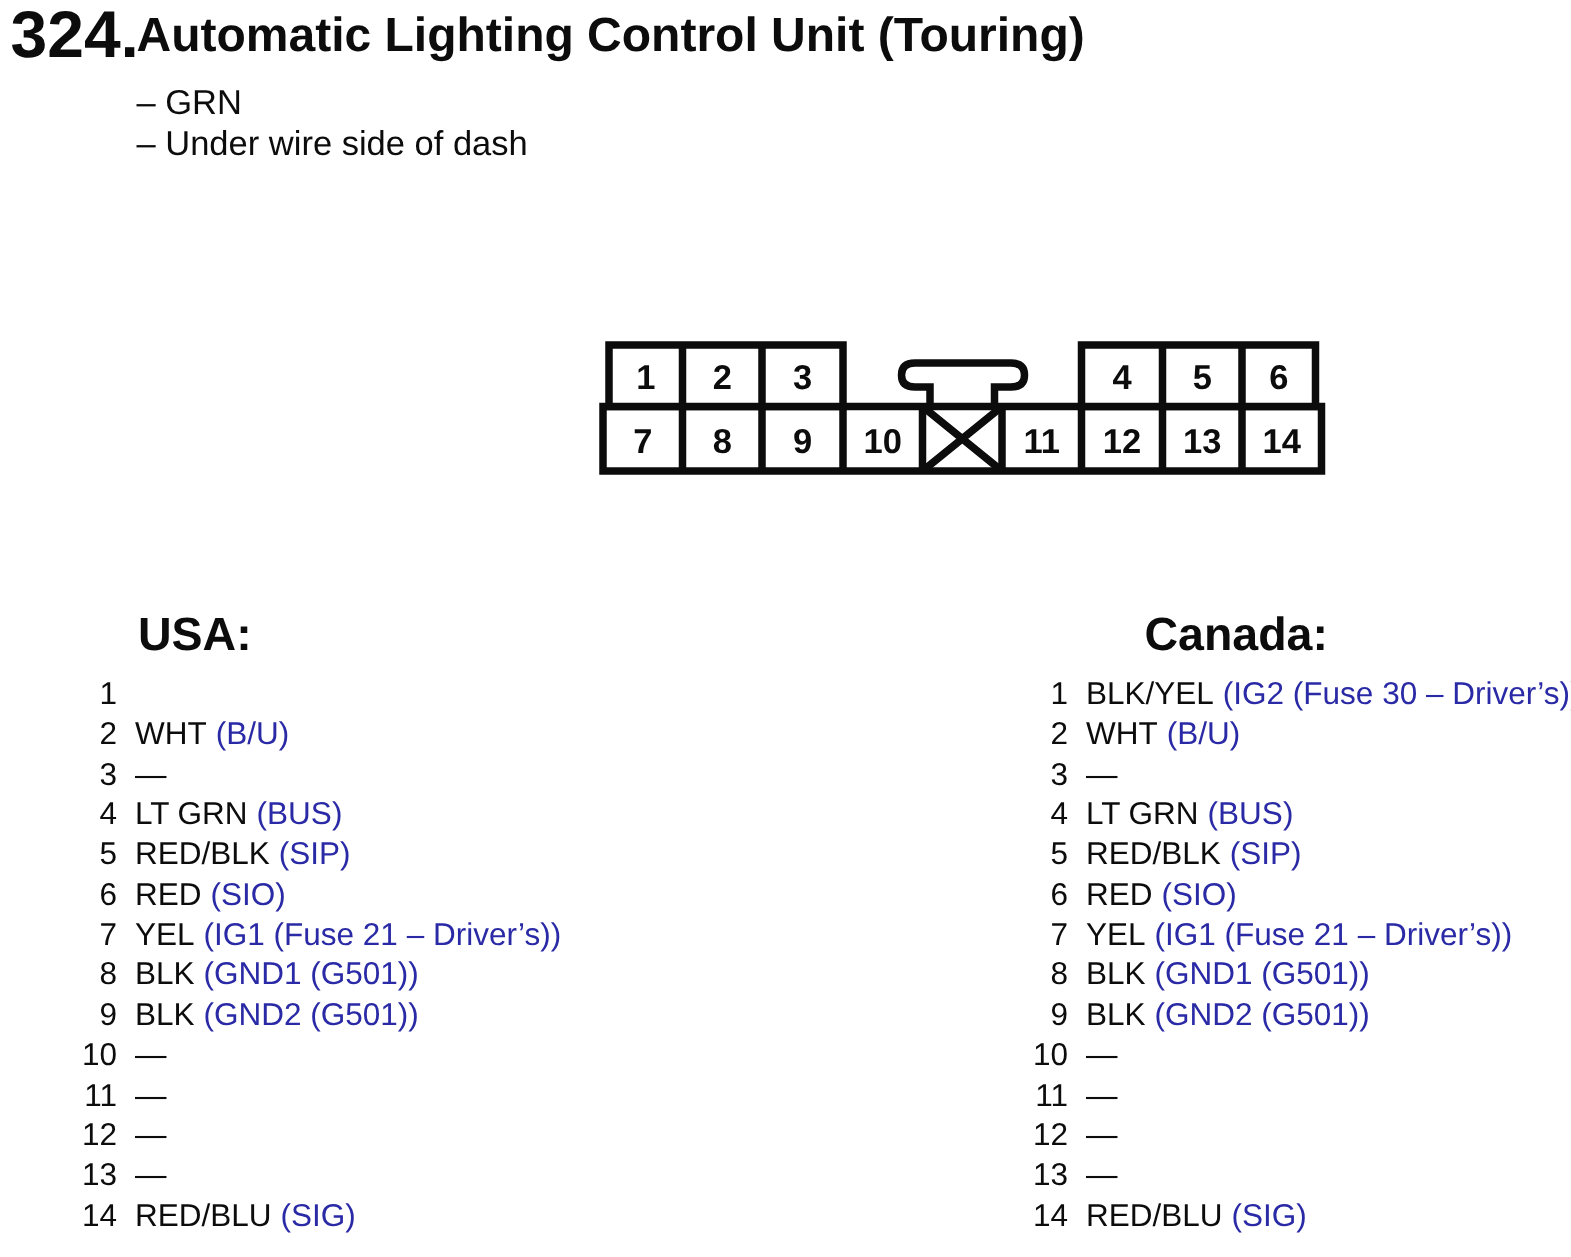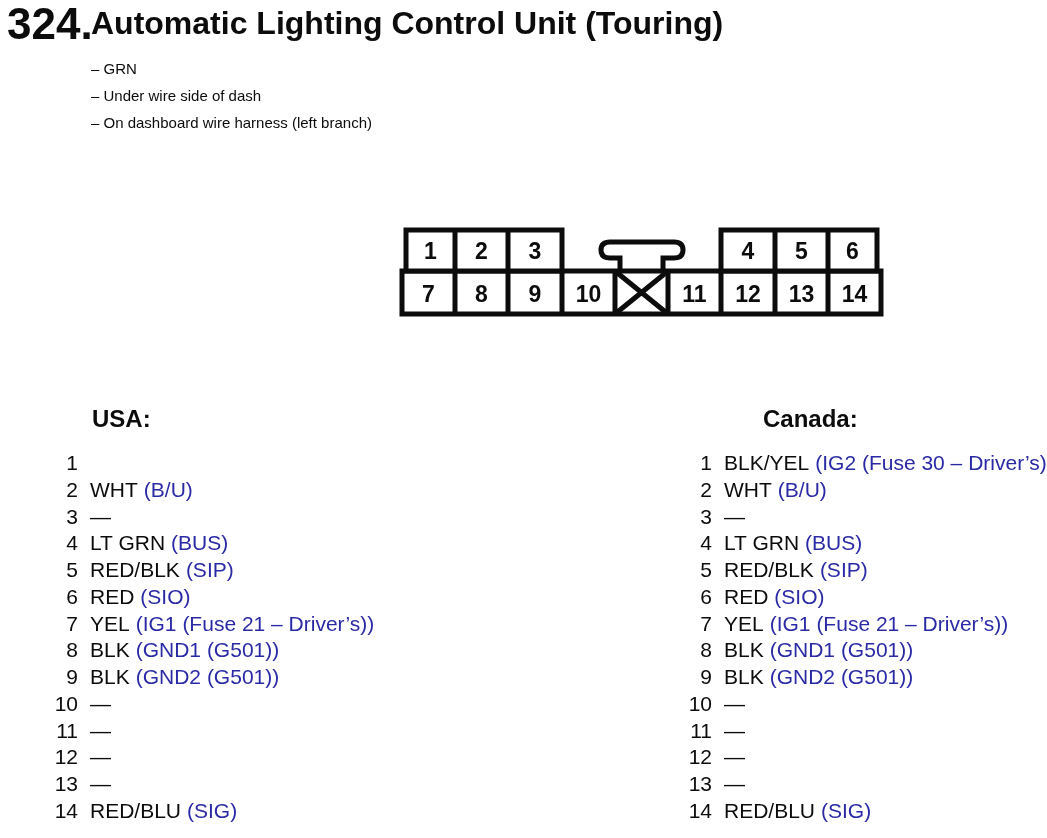--- a/index.html
+++ b/index.html
@@ -5,29 +5,29 @@
   :root { --ink:#0c0c0c; --blue:#2a2aa6; }
   * { margin:0; padding:0; box-sizing:border-box; }
   html,body { background:#ffffff; }
   body {
     width:1047px; height:838px; position:relative; overflow:hidden;
     font-family:"Liberation Sans", sans-serif; color:var(--ink);
   }
   .abs { position:absolute; }
   .sec-num   { left:7px;  top:6px;  font-size:44px; font-weight:bold; line-height:35px; }
   .page-title{ left:91px; top:6px;  font-size:32px; font-weight:bold; line-height:35px; white-space:nowrap; }
-  .notes     { left:91px; top:55px; font-size:15px; line-height:27px; }
+  .notes     { left:91px; top:55px; font-size:23px; line-height:27px; }
   .connector-svg { left:398px; top:225px; }
   .connector-svg .box  { fill:#ffffff; stroke:var(--ink); stroke-width:5; }
   .connector-svg .line { fill:none;    stroke:var(--ink); stroke-width:5; }
   .connector-svg .cellnum {
     font-family:"Liberation Sans", sans-serif; font-size:23px; font-weight:bold;
     fill:var(--ink); text-anchor:middle;
   }
-  .col-title { font-size:24px; font-weight:bold; }
+  .col-title { font-size:31px; font-weight:bold; }
   .usa-title    { left:92px;  top:405px; }
   .canada-title { left:763px; top:405px; }
   .pin-rows { top:450px; font-size:21px; line-height:26.75px; }
   .usa-rows    { left:52px; }
   .canada-rows { left:686px; }
   .pin-row  { display:flex; white-space:nowrap; }
   .pin-num  { display:inline-block; width:26px; text-align:right; }
   .pin-desc { margin-left:12px; }
   .signal   { color:var(--blue); margin-left:6px; }
 </style>
@@ -35,21 +35,20 @@
 <body>
 
 <main>
 
   <span class="abs sec-num">324.</span>
   <h1 class="abs page-title">Automatic Lighting Control Unit (Touring)</h1>
 
   <div class="abs notes">
     <div>– GRN</div>
     <div>– Under wire side of dash</div>
-    <div>– On dashboard wire harness (left branch)</div>
   </div>
 
   <svg class="abs connector-svg" width="488" height="94" viewBox="0 0 488 94">
 
     <path class="box" d="M 212 17 H 276 Q 285 17 285 25 Q 285 33 276 33 H 265 V 48 H 222 V 33 H 212 Q 203 33 203 25 Q 203 17 212 17 Z"></path>
 
     <rect class="box" x="4" y="46" width="479" height="43"></rect>
     <path class="line" d="M57 46V89 M110 46V89 M164 46V89 M217 46V89 M270 46V89 M323 46V89 M377 46V89 M430 46V89"></path>
 
     <rect class="box" x="8" y="5" width="156" height="41"></rect>

